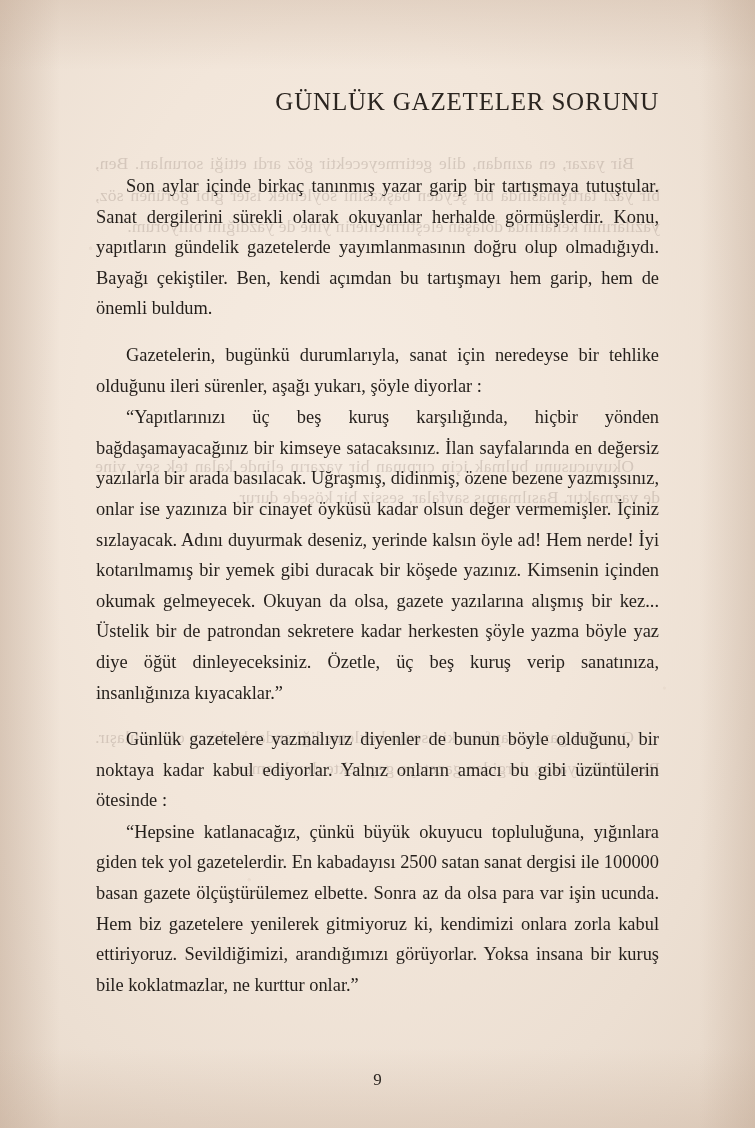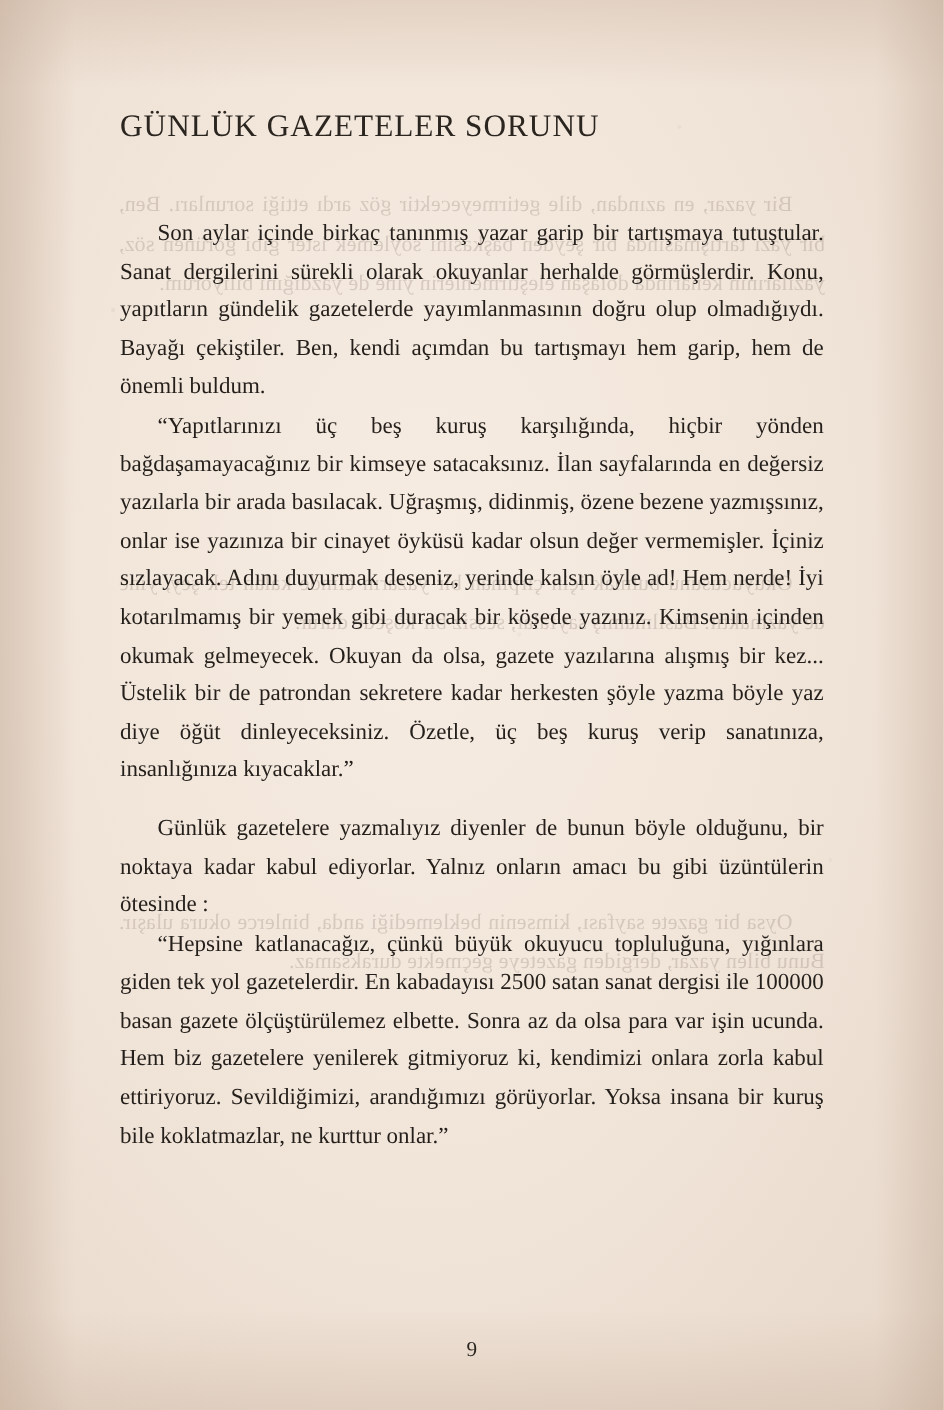--- a/index.html
+++ b/index.html
@@ -79,21 +79,21 @@
   .content {
     position: relative;
     z-index: 3;
     padding: 0 96px;
     box-sizing: border-box;
   }
 
   .doc-title {
     margin: 0;
     padding-top: 88px;
-    text-align: left;
+    text-align: right;
     font-size: 25px;
     font-weight: normal;
     letter-spacing: 0.8px;
     color: #2b2520;
     font-family: "Liberation Serif", serif;
   }
 
   .body-text {
     margin-top: 55px;
     color: #241f1b;
@@ -153,20 +153,21 @@
     <p>Okuyucusunu bulmak için çırpınan bir yazarın elinde kalan tek şey, yine de yazmaktır. Basılmamış sayfalar, sessiz bir köşede durur.</p>
     <div class="st-gap"></div>
     <p>Oysa bir gazete sayfası, kimsenin beklemediği anda, binlerce okura ulaşır. Bunu bilen yazar, dergiden gazeteye geçmekte duraksamaz.</p>
   </div>
 
   <div class="content">
     <h1 class="doc-title">GÜNLÜK GAZETELER SORUNU</h1>
 
     <div class="body-text">
       <p class="tight">Son aylar içinde birkaç tanınmış yazar garip bir tartışmaya tutuştular. Sanat dergilerini sürekli olarak okuyanlar herhalde görmüşlerdir. Konu, yapıtların gündelik gazetelerde yayımlanmasının doğru olup olmadığıydı. Bayağı çekiştiler. Ben, kendi açımdan bu tartışmayı hem garip, hem de önemli buldum.</p>
+      <p class="gap">Gazetelerin, bugünkü durumlarıyla, sanat için neredeyse bir tehlike olduğunu ileri sürenler, aşağı yukarı, şöyle diyorlar :</p>
       <p class="tight">“Yapıtlarınızı üç beş kuruş karşılığında, hiçbir yönden bağdaşamayacağınız bir kimseye satacaksınız. İlan sayfalarında en değersiz yazılarla bir arada basılacak. Uğraşmış, didinmiş, özene bezene yazmışsınız, onlar ise yazınıza bir cinayet öyküsü kadar olsun değer vermemişler. İçiniz sızlayacak. Adını duyurmak deseniz, yerinde kalsın öyle ad! Hem nerde! İyi kotarılmamış bir yemek gibi duracak bir köşede yazınız. Kimsenin içinden okumak gelmeyecek. Okuyan da olsa, gazete yazılarına alışmış bir kez... Üstelik bir de patrondan sekretere kadar herkesten şöyle yazma böyle yaz diye öğüt dinleyeceksiniz. Özetle, üç beş kuruş verip sanatınıza, insanlığınıza kıyacaklar.”</p>
       <p class="gap">Günlük gazetelere yazmalıyız diyenler de bunun böyle olduğunu, bir noktaya kadar kabul ediyorlar. Yalnız onların amacı bu gibi üzüntülerin ötesinde :</p>
       <p class="tight">“Hepsine katlanacağız, çünkü büyük okuyucu topluluğuna, yığınlara giden tek yol gazetelerdir. En kabadayısı 2500 satan sanat dergisi ile 100000 basan gazete ölçüştürülemez elbette. Sonra az da olsa para var işin ucunda. Hem biz gazetelere yenilerek gitmiyoruz ki, kendimizi onlara zorla kabul ettiriyoruz. Sevildiğimizi, arandığımızı görüyorlar. Yoksa insana bir kuruş bile koklatmazlar, ne kurttur onlar.”</p>
     </div>
   </div>
 
   <div class="page-number">9</div>
 </div>
 
 </body></html>

